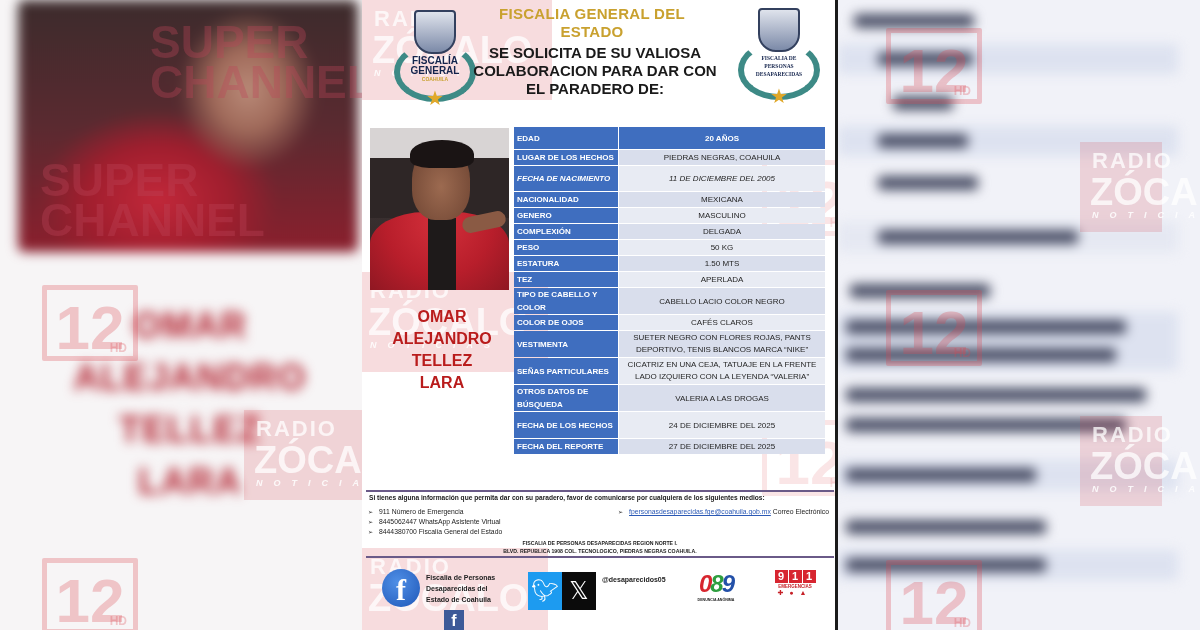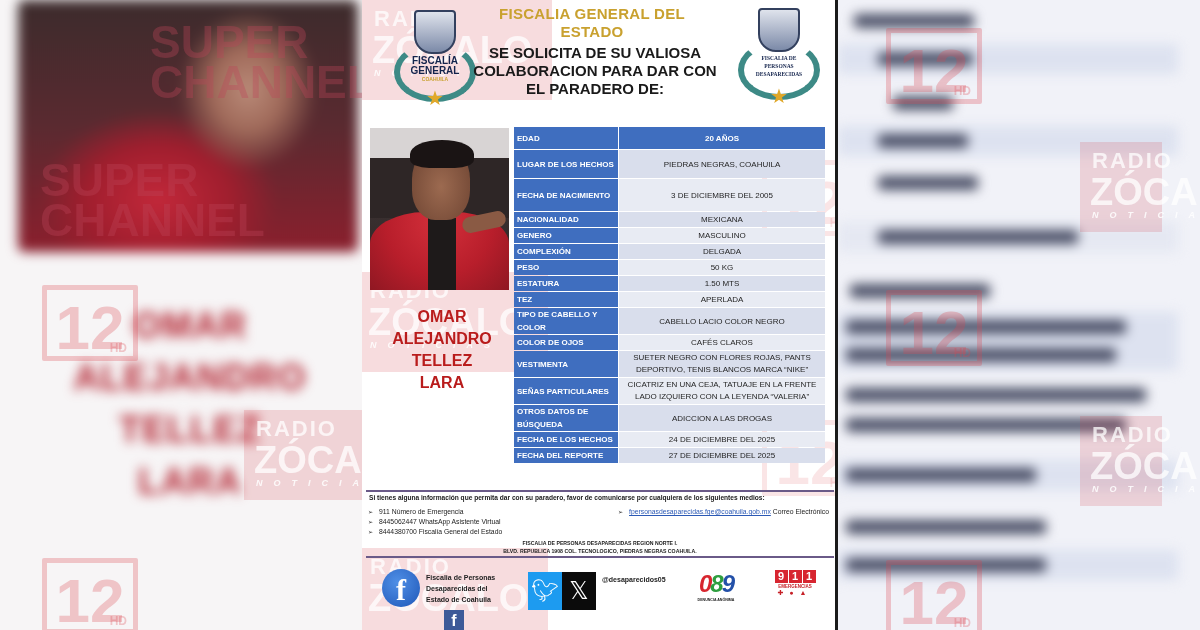--- a/index.html
+++ b/index.html
@@ -303,27 +303,27 @@
     <div>TELLEZ</div>
     <div>LARA</div>
   </div>
 
   <table class="info-table">
     <tbody>
       <tr style="height:22px;">
           <td class="k">EDAD</td>
           <td class="v">20 AÑOS</td>
         </tr>
-      <tr style="height:28px;padding-left:32px;">
+      <tr style="height:15px;padding-left:32px;">
           <td class="k">LUGAR DE LOS HECHOS</td>
           <td class="v">PIEDRAS NEGRAS, COAHUILA</td>
         </tr>
-      <tr class="alt" style="height:32px;">
+      <tr class="alt" style="height:25px;font-style:italic;">
           <td class="k">FECHA DE NACIMIENTO</td>
-          <td class="v">3 DE DICIEMBRE DEL 2005</td>
+          <td class="v">11 DE DICIEMBRE DEL 2005</td>
         </tr>
       <tr style="height:15px;">
           <td class="k">NACIONALIDAD</td>
           <td class="v">MEXICANA</td>
         </tr>
       <tr class="alt" style="height:15px;">
           <td class="k">GENERO</td>
           <td class="v">MASCULINO</td>
         </tr>
       <tr style="height:15px;">
@@ -353,23 +353,23 @@
       <tr style="height:26px;">
           <td class="k">VESTIMENTA</td>
           <td class="v" style="line-height:12px;">SUETER NEGRO CON FLORES ROJAS, PANTS DEPORTIVO, TENIS BLANCOS MARCA “NIKE”</td>
         </tr>
       <tr class="alt" style="height:26px;margin-top:24px;">
           <td class="k">SEÑAS PARTICULARES</td>
           <td class="v" style="line-height:12px;">CICATRIZ EN UNA CEJA, TATUAJE EN LA FRENTE LADO IZQUIERO CON LA LEYENDA “VALERIA”</td>
         </tr>
       <tr style="height:18px;">
           <td class="k" style="line-height:13px;">OTROS DATOS DE BÚSQUEDA</td>
-          <td class="v">ADICCION A LAS DROGAS</td>
-        </tr>
-      <tr class="alt" style="height:15px;">
+          <td class="v">VALERIA A LAS DROGAS</td>
+        </tr>
+      <tr class="alt" style="height:26px;">
           <td class="k">FECHA DE LOS HECHOS</td>
           <td class="v">24 DE DICIEMBRE DEL 2025</td>
         </tr>
       <tr style="height:15px;">
           <td class="k">FECHA DEL REPORTE</td>
           <td class="v">27 DE DICIEMBRE DEL 2025</td>
         </tr>
     </tbody>
   </table>
 

